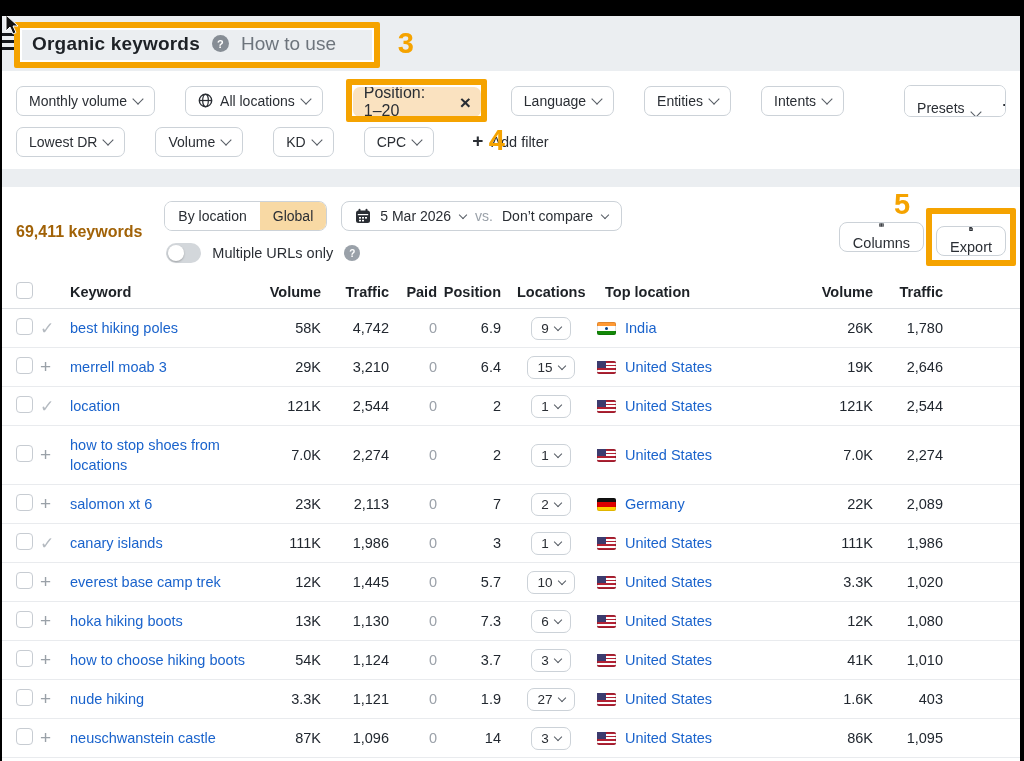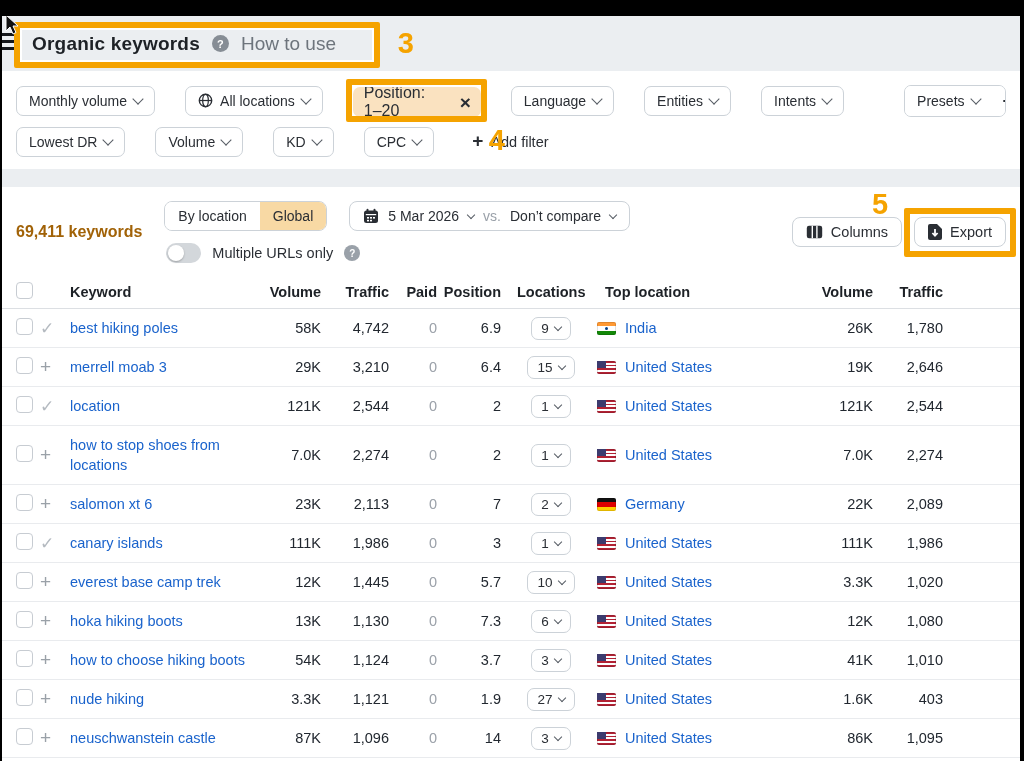--- a/index.html
+++ b/index.html
@@ -30,47 +30,47 @@
         border-radius:7px;background:#fff;font-size:14px;color:#2a2e34;white-space:nowrap;cursor:pointer;}
   .chev{width:7px;height:7px;border-right:1.7px solid #565c64;border-bottom:1.7px solid #565c64;
         display:inline-block;transform:rotate(45deg);margin-top:-4px;}
   .chev.sm{width:5px;height:5px;margin-top:-3px;}
   .pill-wrap{position:relative;}
   .pill{display:inline-flex;align-items:center;height:30px;border-radius:7px;background:#fae2c0;overflow:hidden;}
   .pill .plabel{padding:0 11px;font-size:16px;color:#2a2e34;}
   .pill .pclose{padding:0 10px;font-size:19px;font-weight:bold;color:#2a2e34;cursor:pointer;line-height:1;}
   .spacer{flex:1;}
   .preset-group{display:inline-flex;border:1px solid #ccd2d8;border-radius:7px;overflow:hidden;}
-  .preset-group .fbtn{border:none;border-radius:0;}
+  .preset-group .fbtn{border:none;border-radius:0;align-items:flex-end;}
   .preset-group .divider{width:1px;background:#ccd2d8;}
   .addfilter{display:inline-flex;align-items:center;gap:8px;font-size:14.5px;color:#2a2e34;cursor:pointer;}
   .addfilter .plus{font-size:19px;font-weight:bold;margin-top:-2px;}
 
   .grayband{height:18px;background:#ebeef1;}
 
   
   .toolbar{position:relative;display:flex;align-items:flex-start;padding:14px 14px 12px 14px;background:#fff;}
   .kcount{font-size:16px;font-weight:bold;color:#a16207;margin-top:22px;white-space:nowrap;}
   .tb-mid{margin-left:22px;}
-  .tb-row1{display:flex;align-items:center;gap:22px;}
+  .tb-row1{display:flex;align-items:center;gap:14px;}
   .seg{display:inline-flex;border:1px solid #ccd2d8;border-radius:8px;overflow:hidden;font-size:14px;}
   .seg .seg-item{padding:6px 13px;background:#fff;cursor:pointer;color:#2a2e34;}
   .seg .seg-item.active{background:#f8d9a4;}
   .dategroup{display:inline-flex;align-items:center;gap:9px;border:1px solid #ccd2d8;border-radius:8px;
              padding:6px 13px;font-size:14px;color:#2a2e34;cursor:pointer;}
   .vs{color:#9aa1a9;}
   .tb-row2{display:flex;align-items:center;gap:11px;margin-top:12px;margin-left:2px;}
   .toggle{width:35px;height:20px;border-radius:10px;background:#d3d7db;position:relative;cursor:pointer;}
   .toggle .knob{position:absolute;left:2px;top:2px;width:16px;height:16px;border-radius:50%;background:#fff;
                 box-shadow:0 1px 2px rgba(0,0,0,.25);}
   .tg-label{font-size:14.5px;color:#2a2e34;}
   .help-icon.lt{background:#9aa1a9;width:16px;height:16px;font-size:10px;}
   .tb-right{margin-left:auto;display:flex;align-items:center;gap:12px;margin-top:16px;}
   .toolbtn{display:inline-flex;align-items:center;gap:8px;height:30px;padding:0 13px;border:1px solid #ccd2d8;
-           border-radius:8px;background:#fff;font-size:14.5px;color:#2a2e34;cursor:pointer;white-space:nowrap;}
+           border-radius:8px;background:#fff;font-size:14.5px;color:#2a2e34;cursor:pointer;white-space:nowrap;flex-direction:column;}
   .export-wrap{position:relative;}
 
   
   .table{background:#fff;}
   .trow{display:grid;grid-template-columns:24px 30px 185px 70px 68px 48px 64px 92px 195px 85px 70px 1fr;
         align-items:center;padding:0 0 0 14px;border-bottom:1px solid #e9ebee;}
   .thead{font-weight:bold;font-size:14px;color:#1d2126;height:33px;border-bottom:1px solid #dcdfe3;}
   .tbody .trow{min-height:38px;}
   .cell{font-size:14.5px;}
   .r{text-align:right;padding-right:4px;}

